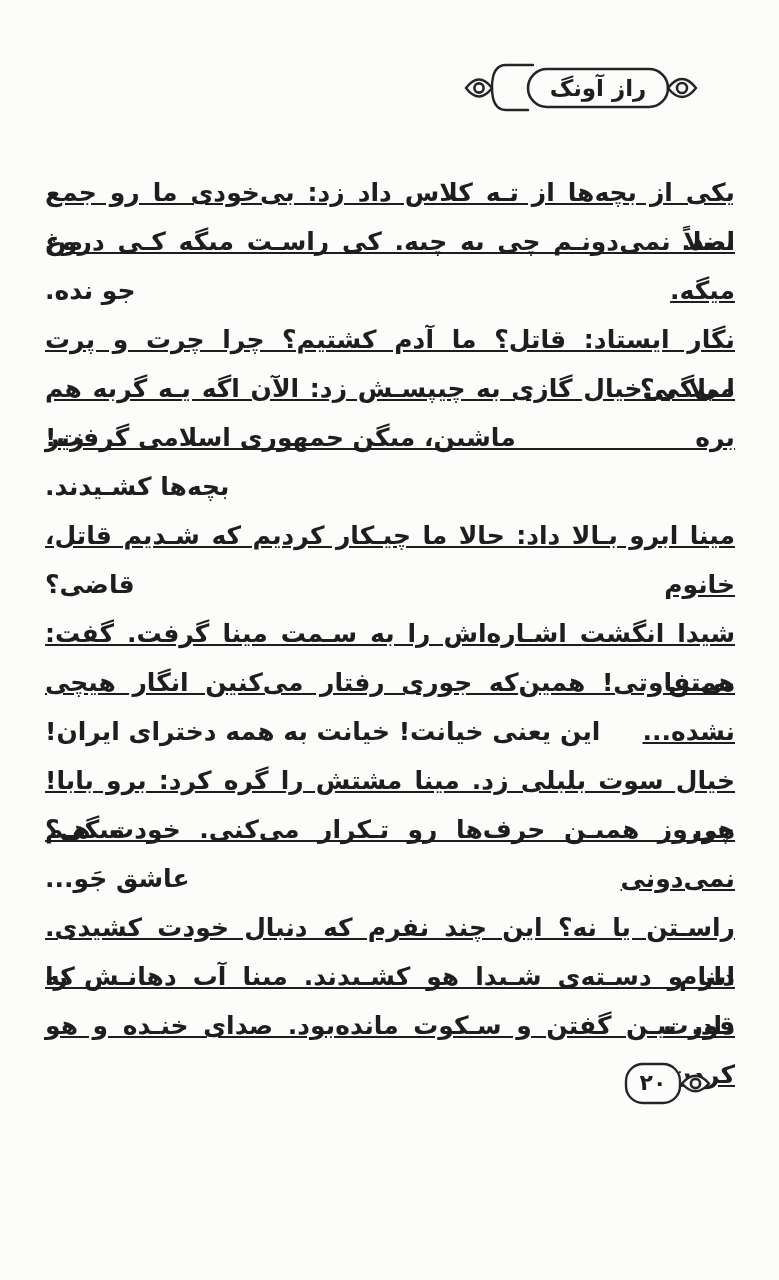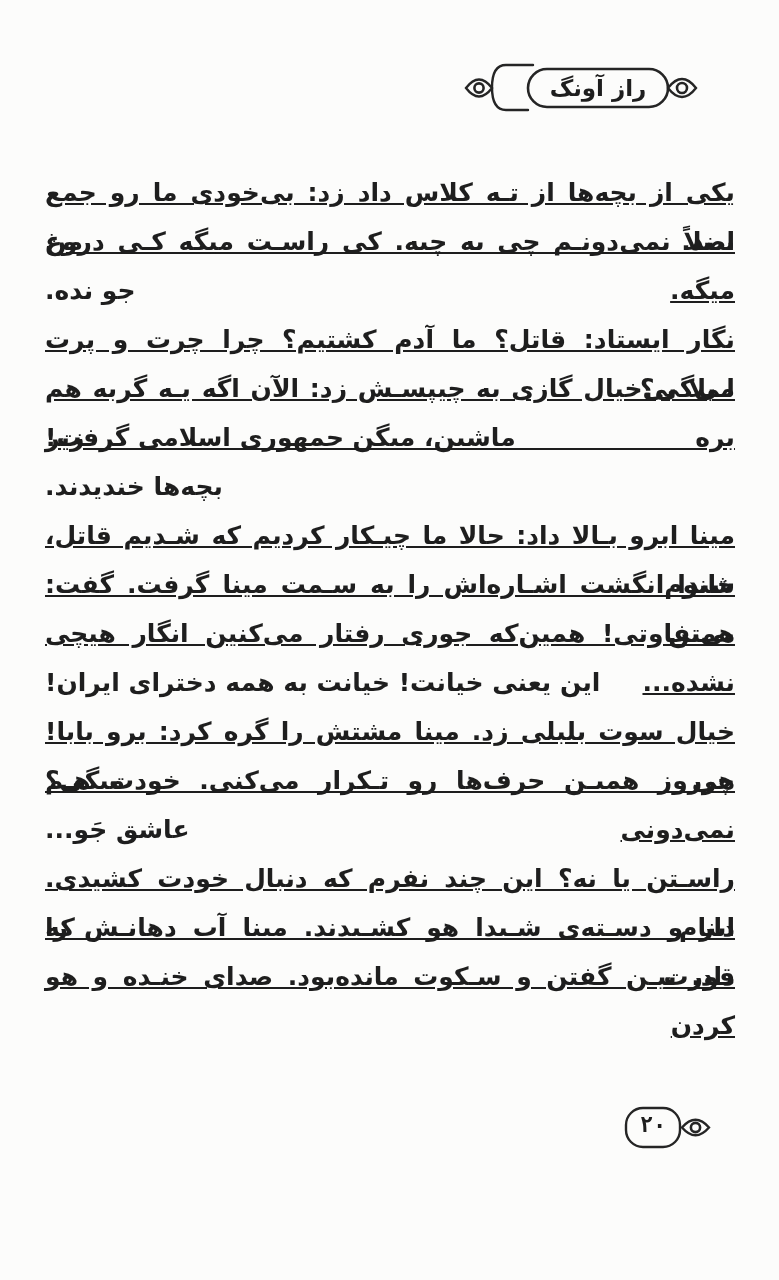--- a/index.html
+++ b/index.html
@@ -59,22 +59,22 @@
     text-align-last:justify;
     text-decoration:underline;
   }
   .bl.e{
     text-align:left;
   }
 
   
   .footer-ornament{
     position:absolute;
-    left:613px;top:1100px;
-    width:112px;height:54px;font-family:Liberation Mono, monospace;
+    left:613px;top:1056px;
+    width:112px;height:54px;
   }
   .footer-ornament svg{position:absolute;left:0;top:0;}
   .page-number{
     position:absolute;
     left:13px;top:8px;
     width:54px;height:39px;
     line-height:38px;
     text-align:center;
     font-weight:bold;
     font-size:22px;
@@ -103,22 +103,23 @@
     <div class="header-title">راز آونگ</div>
   </div>
 
   <div class="body-text">
     <div class="bl j">یکی از بچه‌ها از تـه کلاس داد زد: بی‌خودی ما رو جمع نبند. من</div>
     <div class="bl j">اصلاً نمی‌دونـم چی به چیه. کی راسـت میگه کـی دروغ میگه.</div>
     <div class="bl e">جو نده.</div>
     <div class="bl j">نگار ایستاد: قاتل؟ ما آدم کشتیم؟ چرا چرت و پرت می‌گی؟</div>
     <div class="bl j">لـیلا بی‌خیال گازی به چیپسـش زد: الآن اگه یـه گربه هم بره زیر</div>
     <div class="bl e">ماشین، میگن جمهوری اسلامی گرفت!</div>
-    <div class="bl e">بچه‌ها خندیدند.</div>
+    <div class="bl e">بچه‌ها کشـیدند.</div>
     <div class="bl j">مینا ابرو بـالا داد: حالا ما چیـکار کردیم که شـدیم قاتل، خانوم</div>
+    <div class="bl e">قاضی؟</div>
     <div class="bl j">شیدا انگشت اشـاره‌اش را به سـمت مینا گرفت. گفت: همین</div>
     <div class="bl j">بی‌تفاوتی! همین‌که جوری رفتار می‌کنین انگار هیچی نشده...</div>
     <div class="bl e">این یعنی خیانت! خیانت به همه دخترای ایران!</div>
     <div class="bl j">خیال سوت بلبلی زد. مینا مشتش را گره کرد: برو بابا! چی میگی؟</div>
     <div class="bl j">هرروز همیـن حرف‌ها رو تـکرار می‌کنی. خودت هـم نمی‌دونی</div>
     <div class="bl e">عاشق جَو...</div>
     <div class="bl j">راسـتن یا نه؟ این چند نفرم که دنبال خودت کشیدی. اینام که</div>
     <div class="bl j">دار و دسـته‌ی شـیدا هو کشـیدند. مینا آب دهانـش را قورت</div>
     <div class="bl j">داد. بیـن گفتن و سـکوت مانده‌بود. صدای خنـده و هو کردن</div>
   </div>

